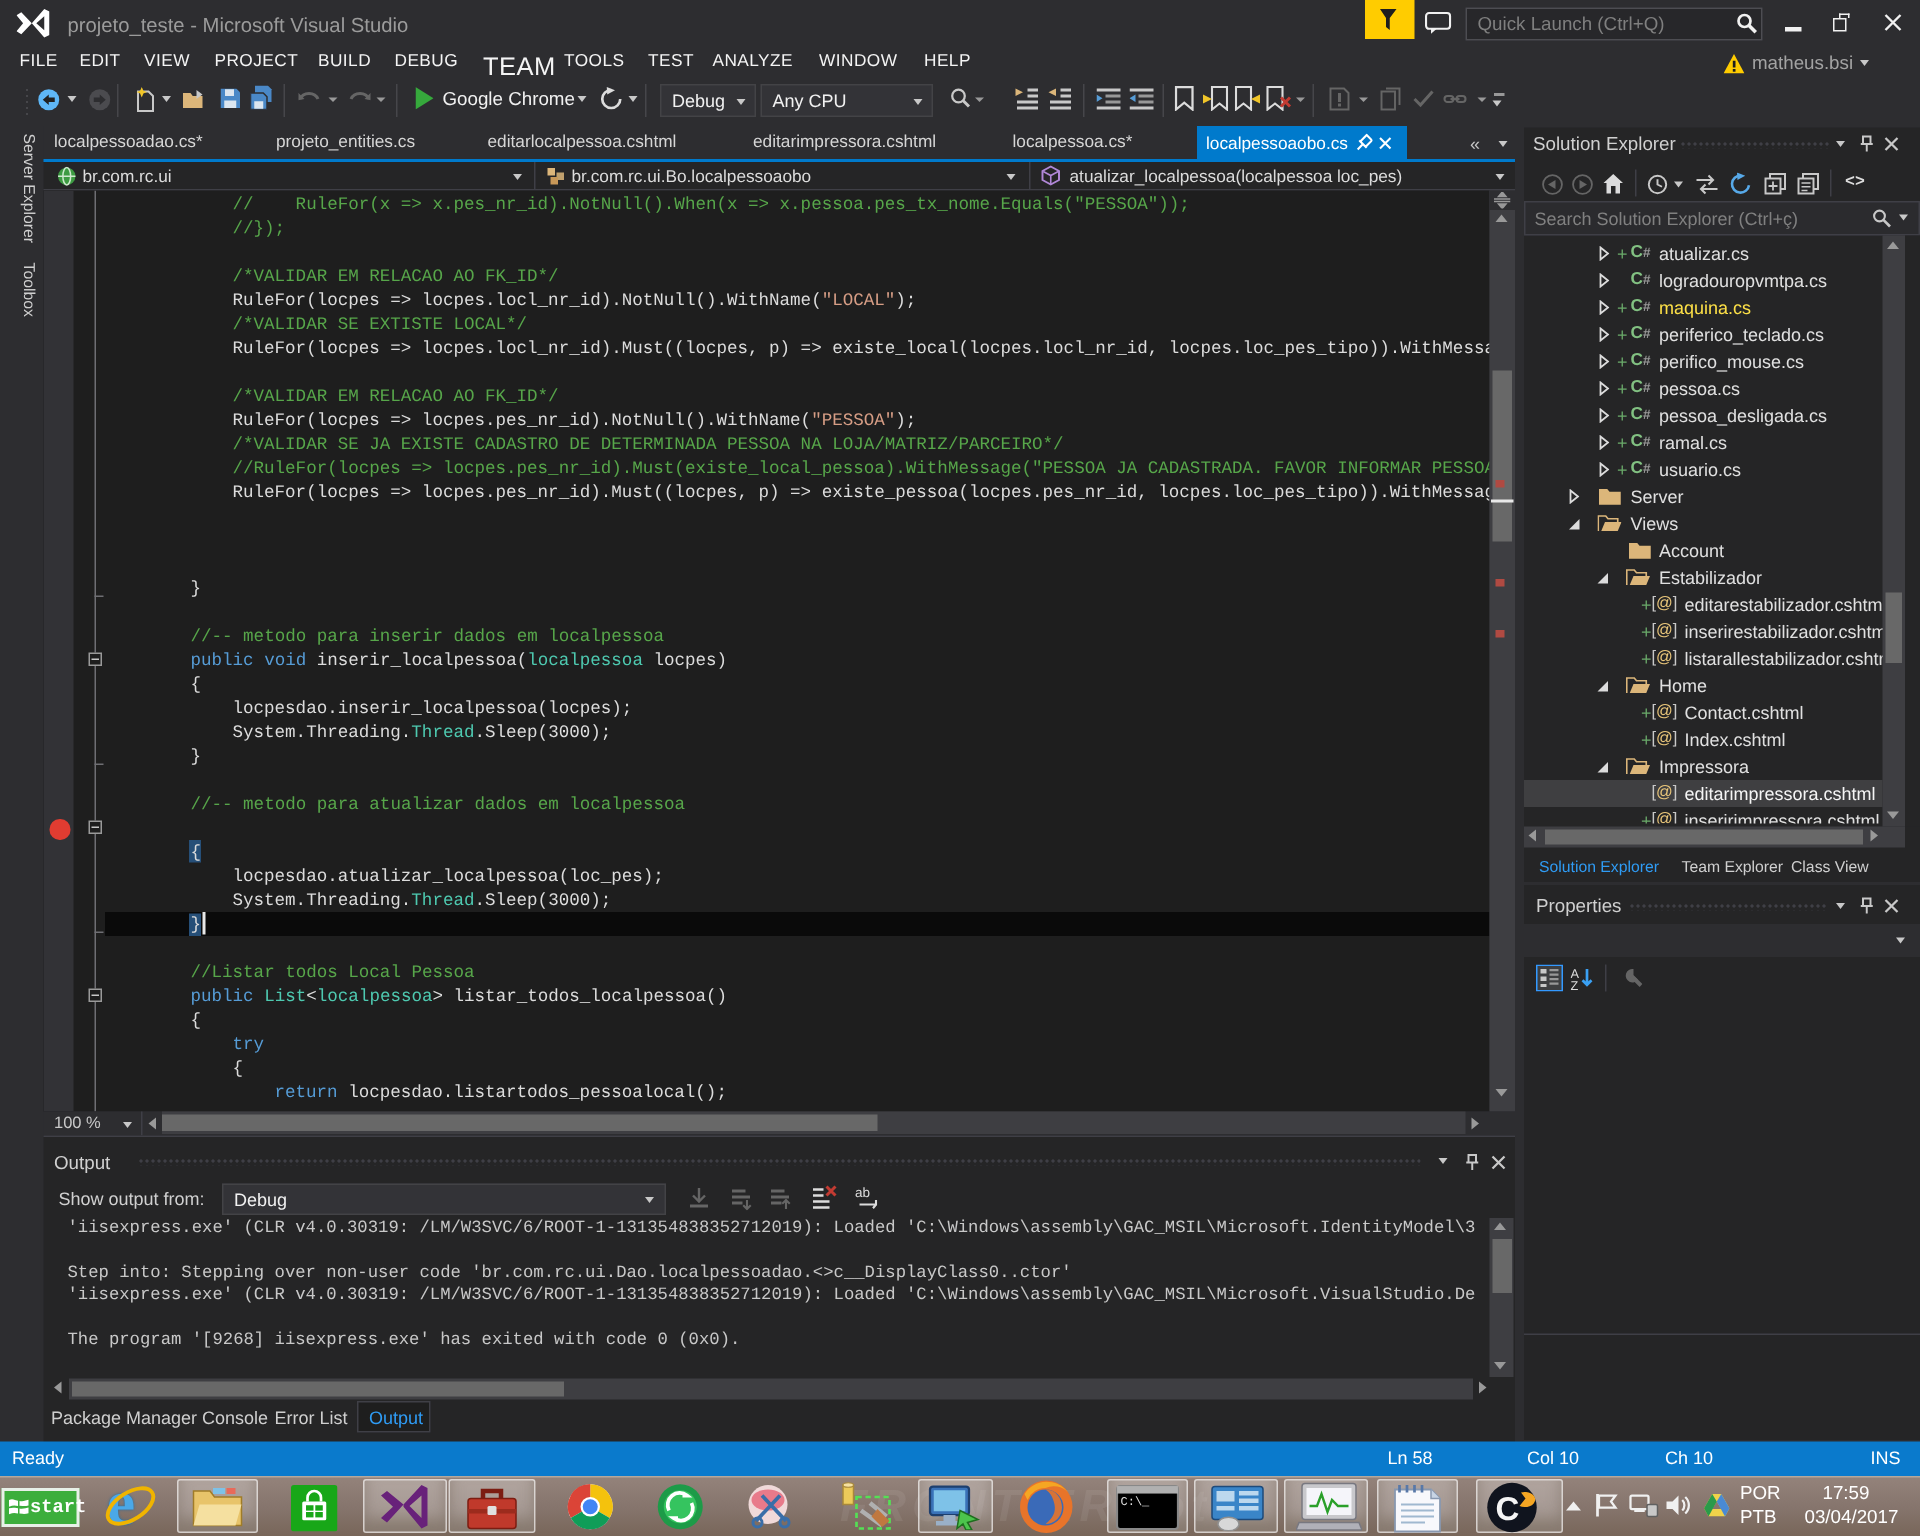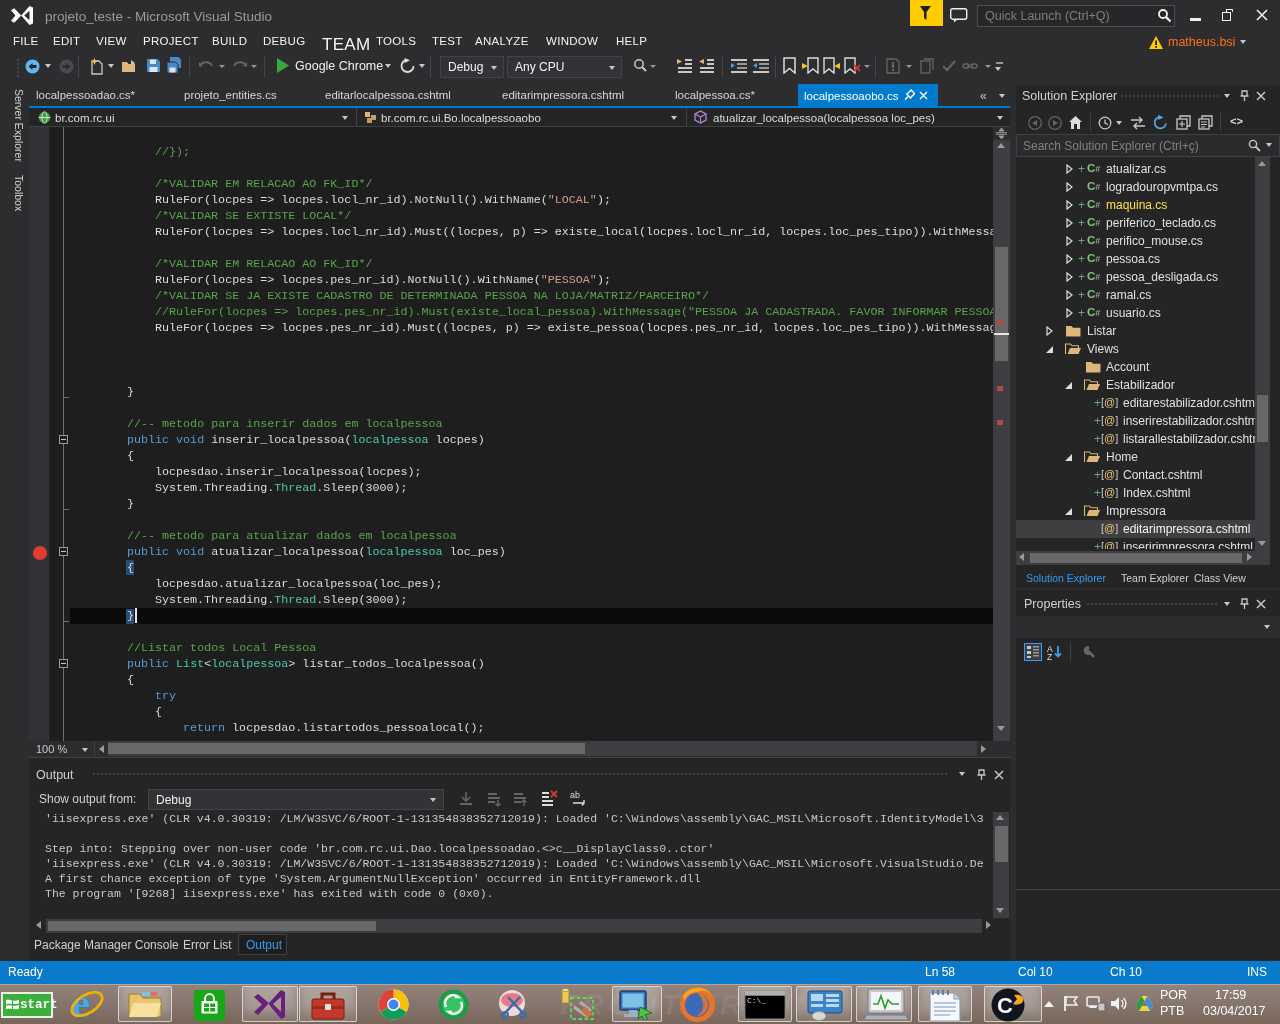--- a/index.html
+++ b/index.html
@@ -52,21 +52,21 @@
 <div class="a" style="left:432px;top:35px;font-size:11.5px;color:#f4f4f4;letter-spacing:.3px">TEST</div>
 <div class="a" style="left:475px;top:35px;font-size:11.5px;color:#f4f4f4;letter-spacing:.3px">ANALYZE</div>
 <div class="a" style="left:546px;top:35px;font-size:11.5px;color:#f4f4f4;letter-spacing:.3px">WINDOW</div>
 <div class="a" style="left:616px;top:35px;font-size:11.5px;color:#f4f4f4;letter-spacing:.3px">HELP</div>
 
 <svg class="a" style="left:1149px;top:36px" width="14" height="13" viewBox="0 0 14 13">
  <path d="M7 0 L14 13 L0 13 Z" fill="#fc0"></path>
     <rect x="6.2" y="4.5" width="1.8" height="4.5" fill="#1e1e1e"></rect>
     <rect x="6.2" y="10" width="1.8" height="1.8" fill="#1e1e1e"></rect>
 </svg>
-<div class="a" style="left:1168px;top:35px;font-size:12.5px;color:#f97316">matheus.bsi</div>
+<div class="a" style="left:1168px;top:35px;font-size:12.5px;color:#a3a3a3">matheus.bsi</div>
 <div class="a car" style="left:1240px;top:40px"></div>
 
 <div class="a grip" style="left:16px;top:58px;width:4px;height:20px"></div>
 <svg class="a" style="left:25px;top:59px" width="15" height="15" viewBox="0 0 15 15">
  <circle cx="7.5" cy="7.5" r="7" fill="#5eb7f7"></circle>
     <path d="M3.5 7.5 L7.5 4 L7.5 6 L11.5 6 L11.5 9 L7.5 9 L7.5 11 Z" fill="#222"></path>
 </svg>
 <div class="a car" style="left:45px;top:64px"></div>
 <svg class="a" style="left:59px;top:59px" width="15" height="15" viewBox="0 0 15 15">
  <circle cx="7.5" cy="7.5" r="7" fill="#4b4b4f"></circle>
@@ -255,39 +255,39 @@
     </div>
   <div class="a" style="left:30px;top:420px;width:9px;height:9px;border:1px solid #9a9a9a;background:#1e1e1e">
       <span style="position:absolute;left:1px;top:2.5px;width:5px;height:1px;background:#c8c8c8"></span>
     </div>
   <div class="a" style="left:30px;top:532px;width:9px;height:9px;border:1px solid #9a9a9a;background:#1e1e1e">
       <span style="position:absolute;left:1px;top:2.5px;width:5px;height:1px;background:#c8c8c8"></span>
     </div>
   <div class="a" style="left:34px;top:270px;width:6px;height:1px;background:#6e6e73"></div>
   <div class="a" style="left:34px;top:382px;width:6px;height:1px;background:#6e6e73"></div>
   <div class="a" style="left:34px;top:494px;width:6px;height:1px;background:#6e6e73"></div>
+  <div class="a mono" style="left:126px;top:1px;font-size:11.7px;line-height:16px;white-space:pre"><i style="font-style:normal;color:#57a64a">//    RuleFor(x =&gt; x.pes_nr_id).NotNull().When(x =&gt; x.pessoa.pes_tx_nome.Equals("PESSOA"));</i></div>
   <div class="a mono" style="left:126px;top:17px;font-size:11.7px;line-height:16px;white-space:pre"><i style="font-style:normal;color:#57a64a">//});</i></div>
   <div class="a mono" style="left:126px;top:49px;font-size:11.7px;line-height:16px;white-space:pre"><i style="font-style:normal;color:#57a64a">/*VALIDAR EM RELACAO AO FK_ID*/</i></div>
   <div class="a mono" style="left:126px;top:65px;font-size:11.7px;line-height:16px;white-space:pre"><i style="font-style:normal;color:#dcdcdc">RuleFor(locpes =&gt; locpes.locl_nr_id).NotNull().WithName(</i><i style="font-style:normal;color:#d69d85">"LOCAL"</i><i style="font-style:normal;color:#dcdcdc">);</i></div>
   <div class="a mono" style="left:126px;top:81px;font-size:11.7px;line-height:16px;white-space:pre"><i style="font-style:normal;color:#57a64a">/*VALIDAR SE EXTISTE LOCAL*/</i></div>
   <div class="a mono" style="left:126px;top:97px;font-size:11.7px;line-height:16px;white-space:pre"><i style="font-style:normal;color:#dcdcdc">RuleFor(locpes =&gt; locpes.locl_nr_id).Must((locpes, p) =&gt; existe_local(locpes.locl_nr_id, locpes.loc_pes_tipo)).WithMessa</i></div>
   <div class="a mono" style="left:126px;top:129px;font-size:11.7px;line-height:16px;white-space:pre"><i style="font-style:normal;color:#57a64a">/*VALIDAR EM RELACAO AO FK_ID*/</i></div>
   <div class="a mono" style="left:126px;top:145px;font-size:11.7px;line-height:16px;white-space:pre"><i style="font-style:normal;color:#dcdcdc">RuleFor(locpes =&gt; locpes.pes_nr_id).NotNull().WithName(</i><i style="font-style:normal;color:#d69d85">"PESSOA"</i><i style="font-style:normal;color:#dcdcdc">);</i></div>
   <div class="a mono" style="left:126px;top:161px;font-size:11.7px;line-height:16px;white-space:pre"><i style="font-style:normal;color:#57a64a">/*VALIDAR SE JA EXISTE CADASTRO DE DETERMINADA PESSOA NA LOJA/MATRIZ/PARCEIRO*/</i></div>
   <div class="a mono" style="left:126px;top:177px;font-size:11.7px;line-height:16px;white-space:pre"><i style="font-style:normal;color:#57a64a">//RuleFor(locpes =&gt; locpes.pes_nr_id).Must(existe_local_pessoa).WithMessage("PESSOA JA CADASTRADA. FAVOR INFORMAR PESSOA</i></div>
   <div class="a mono" style="left:126px;top:193px;font-size:11.7px;line-height:16px;white-space:pre"><i style="font-style:normal;color:#dcdcdc">RuleFor(locpes =&gt; locpes.pes_nr_id).Must((locpes, p) =&gt; existe_pessoa(locpes.pes_nr_id, locpes.loc_pes_tipo)).WithMessag</i></div>
   <div class="a mono" style="left:98px;top:257px;font-size:11.7px;line-height:16px;white-space:pre"><i style="font-style:normal;color:#dcdcdc">}</i></div>
   <div class="a mono" style="left:98px;top:289px;font-size:11.7px;line-height:16px;white-space:pre"><i style="font-style:normal;color:#57a64a">//-- metodo para inserir dados em localpessoa</i></div>
   <div class="a mono" style="left:98px;top:305px;font-size:11.7px;line-height:16px;white-space:pre"><i style="font-style:normal;color:#569cd6">public void </i><i style="font-style:normal;color:#dcdcdc">inserir_localpessoa(</i><i style="font-style:normal;color:#4ec9b0">localpessoa</i><i style="font-style:normal;color:#dcdcdc"> locpes)</i></div>
   <div class="a mono" style="left:98px;top:321px;font-size:11.7px;line-height:16px;white-space:pre"><i style="font-style:normal;color:#dcdcdc">{</i></div>
   <div class="a mono" style="left:126px;top:337px;font-size:11.7px;line-height:16px;white-space:pre"><i style="font-style:normal;color:#dcdcdc">locpesdao.inserir_localpessoa(locpes);</i></div>
   <div class="a mono" style="left:126px;top:353px;font-size:11.7px;line-height:16px;white-space:pre"><i style="font-style:normal;color:#dcdcdc">System.Threading.</i><i style="font-style:normal;color:#4ec9b0">Thread</i><i style="font-style:normal;color:#dcdcdc">.Sleep(3000);</i></div>
   <div class="a mono" style="left:98px;top:369px;font-size:11.7px;line-height:16px;white-space:pre"><i style="font-style:normal;color:#dcdcdc">}</i></div>
   <div class="a mono" style="left:98px;top:401px;font-size:11.7px;line-height:16px;white-space:pre"><i style="font-style:normal;color:#57a64a">//-- metodo para atualizar dados em localpessoa</i></div>
-  <div class="a mono" style="left:98px;top:417px;font-size:11.7px;line-height:16px;white-space:pre"><i style="font-style:normal;color:#569cd6">public void </i><i style="font-style:normal;color:#dcdcdc">atualizar_localpessoa(</i><i style="font-style:normal;color:#4ec9b0">localpessoa</i><i style="font-style:normal;color:#dcdcdc"> loc_pes)</i></div>
   <div class="a mono" style="left:126px;top:449px;font-size:11.7px;line-height:16px;white-space:pre"><i style="font-style:normal;color:#dcdcdc">locpesdao.atualizar_localpessoa(loc_pes);</i></div>
   <div class="a mono" style="left:126px;top:465px;font-size:11.7px;line-height:16px;white-space:pre"><i style="font-style:normal;color:#dcdcdc">System.Threading.</i><i style="font-style:normal;color:#4ec9b0">Thread</i><i style="font-style:normal;color:#dcdcdc">.Sleep(3000);</i></div>
   <div class="a mono" style="left:98px;top:513px;font-size:11.7px;line-height:16px;white-space:pre"><i style="font-style:normal;color:#57a64a">//Listar todos Local Pessoa</i></div>
   <div class="a mono" style="left:98px;top:529px;font-size:11.7px;line-height:16px;white-space:pre"><i style="font-style:normal;color:#569cd6">public </i><i style="font-style:normal;color:#4ec9b0">List</i><i style="font-style:normal;color:#dcdcdc">&lt;</i><i style="font-style:normal;color:#4ec9b0">localpessoa</i><i style="font-style:normal;color:#dcdcdc">&gt; listar_todos_localpessoa()</i></div>
   <div class="a mono" style="left:98px;top:545px;font-size:11.7px;line-height:16px;white-space:pre"><i style="font-style:normal;color:#dcdcdc">{</i></div>
   <div class="a mono" style="left:126px;top:561px;font-size:11.7px;line-height:16px;white-space:pre"><i style="font-style:normal;color:#569cd6">try</i></div>
   <div class="a mono" style="left:126px;top:577px;font-size:11.7px;line-height:16px;white-space:pre"><i style="font-style:normal;color:#dcdcdc">{</i></div>
   <div class="a mono" style="left:154px;top:593px;font-size:11.7px;line-height:16px;white-space:pre"><i style="font-style:normal;color:#569cd6">return </i><i style="font-style:normal;color:#dcdcdc">locpesdao.listartodos_pessoalocal();</i></div>
   <div class="a" style="left:97px;top:433px;width:8px;height:15px;background:#264f78"></div>
   <div class="a mono" style="left:98px;top:433px;font-size:11.7px;line-height:16px;color:#dcdcdc">{</div>
@@ -354,21 +354,20 @@
  <path d="M11 1 L17 7 M17 1 L11 7" stroke="#c33b32" stroke-width="2"></path>
 </svg>
 <svg class="a" style="left:570px;top:790px" width="19" height="17" viewBox="0 0 19 17">
  <text x="0" y="8" font-size="9" fill="#dcdcdc" font-family="Liberation Sans">ab</text>
  <path d="M3 13 L14 13 L14 10 M12 15.5 L14 13" stroke="#dcdcdc" stroke-width="1.4" fill="none"></path>
 </svg>
 <div class="a" style="left:29px;top:812px;width:964px;height:106px;overflow:hidden">
   <div class="a mono" style="left:16px;top:-1px;font-size:11.5px;line-height:15px;white-space:pre;color:#c8c8c8">'iisexpress.exe' (CLR v4.0.30319: /LM/W3SVC/6/ROOT-1-131354838352712019): Loaded 'C:\Windows\assembly\GAC_MSIL\Microsoft.IdentityModel\3</div>
   <div class="a mono" style="left:16px;top:29px;font-size:11.5px;line-height:15px;white-space:pre;color:#c8c8c8">Step into: Stepping over non-user code 'br.com.rc.ui.Dao.localpessoadao.&lt;&gt;c__DisplayClass0..ctor'</div>
   <div class="a mono" style="left:16px;top:44px;font-size:11.5px;line-height:15px;white-space:pre;color:#c8c8c8">'iisexpress.exe' (CLR v4.0.30319: /LM/W3SVC/6/ROOT-1-131354838352712019): Loaded 'C:\Windows\assembly\GAC_MSIL\Microsoft.VisualStudio.De</div>
-  <div class="a mono" style="left:16px;top:59px;font-size:11.5px;line-height:15px;white-space:pre;color:#c8c8c8">A first chance exception of type 'System.ArgumentNullException' occurred in EntityFramework.dll</div>
   <div class="a mono" style="left:16px;top:74px;font-size:11.5px;line-height:15px;white-space:pre;color:#c8c8c8">The program '[9268] iisexpress.exe' has exited with code 0 (0x0).</div>
 </div>
 
 <div class="a" style="left:993px;top:812px;width:16px;height:106px;background:#3e3e42"></div>
 <div class="a" style="left:996px;top:815px;width:0;height:0;border-left:4.5px solid transparent;border-right:4.5px solid transparent;border-bottom:5px solid #999"></div>
 <div class="a" style="left:995px;top:826px;width:13px;height:36px;background:#686868"></div>
 <div class="a" style="left:996px;top:908px;width:0;height:0;border-left:4.5px solid transparent;border-right:4.5px solid transparent;border-top:5px solid #999"></div>
 <div class="a" style="left:36px;top:921px;width:0;height:0;border-top:4.5px solid transparent;border-bottom:4.5px solid transparent;border-right:5px solid #999"></div>
 <div class="a" style="left:46px;top:919px;width:936px;height:14px;background:#3e3e42"></div>
 <div class="a" style="left:48px;top:921px;width:328px;height:10px;background:#686868"></div>
@@ -488,21 +487,21 @@
   </svg>
 <div class="a" style="left:1078px;top:306px;font-size:12px;color:#6aaa6a">+</div>
 <div class="a" style="left:1087px;top:306px;font-size:11.5px;font-weight:bold;color:#82c182">C<span style="font-size:9px;color:#9a9a9a">#</span></div>
 <div class="a" style="left:1106px;top:306px;font-size:12px;color:#e0e0e0;white-space:nowrap">usuario.cs</div>
 <svg class="a" style="left:1046px;top:326px" width="7" height="10" viewBox="0 0 7 10">
     <path d="M1 1 L6 5 L1 9 Z" fill="none" stroke="#dcdcdc" stroke-width="1.2"></path>
   </svg>
 <svg class="a" style="left:1066px;top:325px" width="15" height="12" viewBox="0 0 15 12">
     <path d="M0 11.5 L0 1 L5.5 1 L7 2.8 L14.5 2.8 L14.5 11.5 Z" fill="#dcb67a"></path>
   </svg>
-<div class="a" style="left:1087px;top:324px;font-size:12px;color:#e0e0e0;white-space:nowrap">Listar</div>
+<div class="a" style="left:1087px;top:324px;font-size:12px;color:#e0e0e0;white-space:nowrap">Server</div>
 <svg class="a" style="left:1045px;top:345px" width="9" height="9" viewBox="0 0 9 9">
     <path d="M8 1 L8 8 L1 8 Z" fill="#dcdcdc"></path>
   </svg>
 <svg class="a" style="left:1065px;top:343px" width="16" height="12" viewBox="0 0 16 12">
     <path d="M0.5 11 L0.5 1 L5.5 1 L7 2.8 L13.5 2.8 L13.5 5" fill="none" stroke="#dcb67a" stroke-width="1.1"></path>
     <path d="M2.5 11 L5 5 L16 5 L13.5 11 Z" fill="#dcb67a"></path>
   </svg>
 <div class="a" style="left:1087px;top:342px;font-size:12px;color:#e0e0e0;white-space:nowrap">Views</div>
 <svg class="a" style="left:1086px;top:361px" width="15" height="12" viewBox="0 0 15 12">
     <path d="M0 11.5 L0 1 L5.5 1 L7 2.8 L14.5 2.8 L14.5 11.5 Z" fill="#dcb67a"></path>

